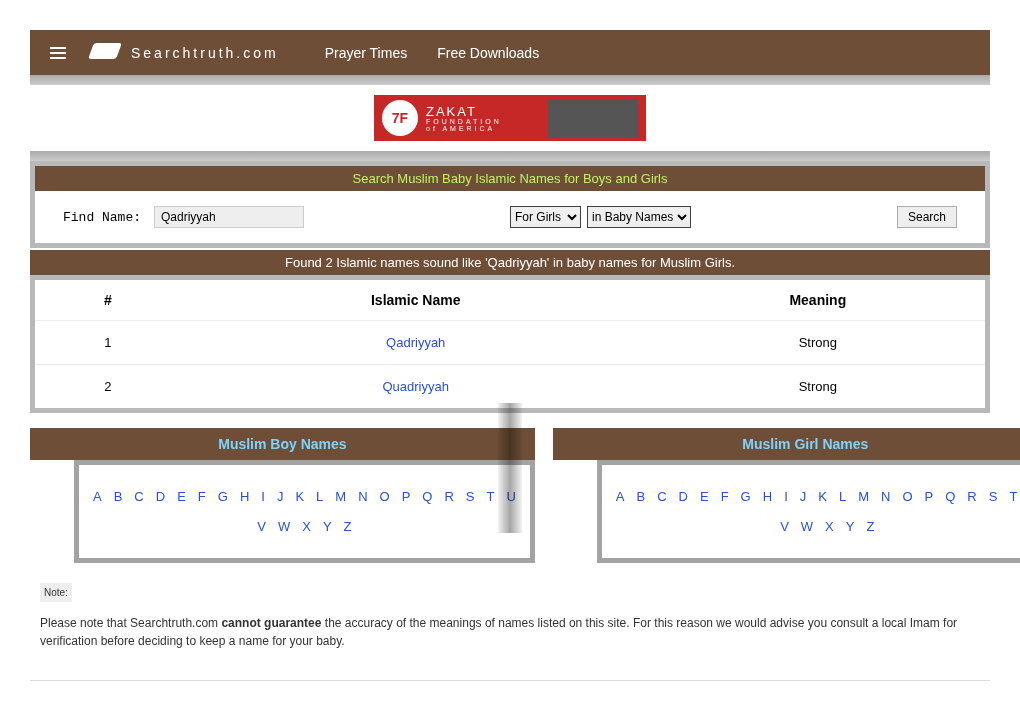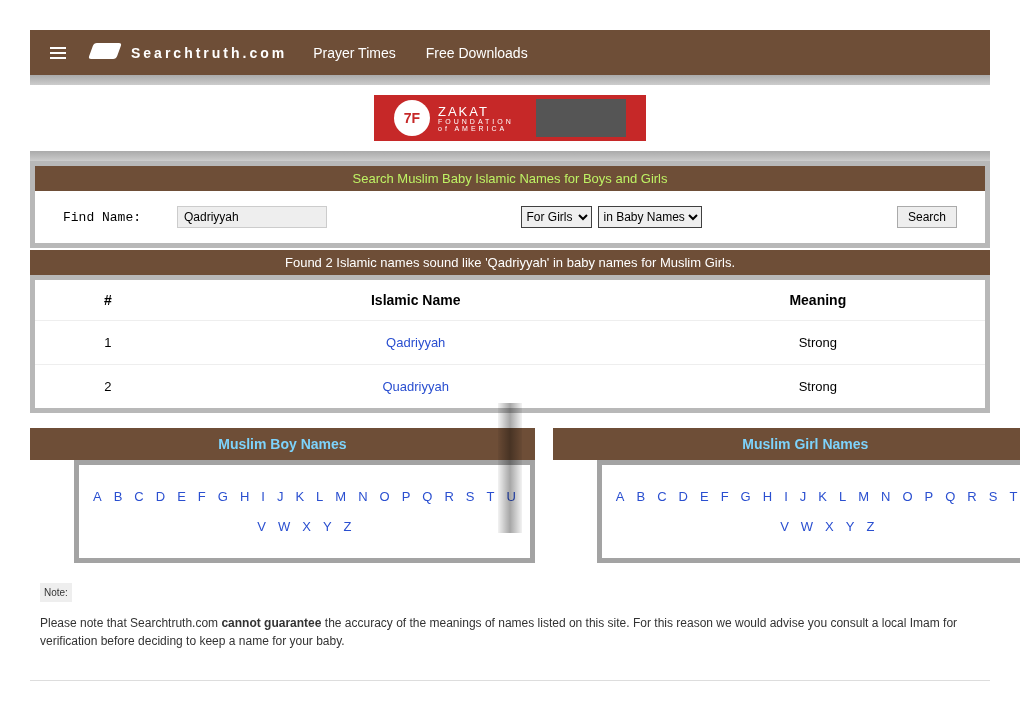--- a/index.html
+++ b/index.html
@@ -2,34 +2,34 @@
 <html><head>
 <meta charset="utf-8">
 <style>
 * { box-sizing: border-box; margin: 0; padding: 0; }
 body { font-family: Verdana, Geneva, sans-serif; background: #fff; width: 1020px; }
 .navbar { background: #6e4e37; height: 45px; display: flex; align-items: center; padding: 0 20px; margin: 30px 30px 0 30px; color: #fff; }
 .hamburger { display: inline-block; margin-right: 25px; cursor: pointer; }
 .hamburger span { display: block; width: 16px; height: 2px; background: #fff; margin: 3px 0; }
 .logo-icon { width: 30px; height: 20px; margin-right: 10px; position: relative; }
 .logo-icon::before { content: ""; position: absolute; width: 28px; height: 16px; background: #fff; transform: skewX(-20deg); border-radius: 3px; }
-.site-name { font-weight: bold; letter-spacing: 3px; font-size: 14px; margin-right: 26px; }
+.site-name { font-weight: normal; letter-spacing: 3px; font-size: 14px; margin-right: 46px; }
 .nav-link { color: #fff; font-size: 14px; margin-right: 30px; text-decoration: none; }
 .gray-bar { height: 10px; background: linear-gradient(#aaa, #ccc); margin: 0 30px; }
 .banner { display: flex; justify-content: center; margin: 10px 0; }
-.banner-box { width: 272px; height: 46px; background: #c62828; display: flex; align-items: center; padding: 20px; }
+.banner-box { width: 272px; height: 46px; background: #c62828; display: flex; align-items: center; padding: 8px; }
 .banner-circle { width: 36px; height: 36px; background: #fff; border-radius: 50%; display: flex; align-items: center; justify-content: center; font-weight: bold; color: #c62828; font-size: 14px; margin-right: 8px; }
 .banner-text { color: #ffffff; font-size: 13px; letter-spacing: 2px; line-height: 1; }
 .banner-text small { font-size: 7px; letter-spacing: 3px; display: block; }
 .banner-people { width: 90px; height: 38px; background: #555; margin-left: auto; }
 .content { margin: 0 30px; }
 .gray-border { border: 5px solid #b8b8b8; margin-bottom: 2px; }
 .search-header { background: #6e4e37; color: #bef264; font-weight: normal; text-align: center; padding: 5px; font-size: 13px; }
 .search-row { background: #fff; padding: 15px 28px; display: flex; align-items: center; }
-.search-row label { font-family: 'Courier New', monospace; font-size: 13px; margin-right: 36px; }
+.search-row label { font-family: 'Courier New', monospace; font-size: 13px; margin-right: 13px; }
 .search-row input[type=text] { width: 150px; height: 22px; border: 1px solid #ccc; background: #eee; padding: 0 6px; font-size: 12px; }
 .search-row .mid { flex: 1; display: flex; justify-content: center; gap: 6px; }
 .search-row select { height: 22px; font-size: 12px; border: 1px solid #404040; }
 .search-row .search-btn { border: 1px solid #aaa; background: #eee; padding: 3px 10px; font-size: 12px; cursor: pointer; }
 .results-bar { background: #6e4e37; color: #fff; text-align: center; padding: 5px; font-size: 13px; margin: 0 30px; }
 .results-table-cont { margin: 0 30px 15px 30px; border: 5px solid #b8b8b8; background: #fff; }
 table.results { width: 100%; border-collapse: collapse; }
 table.results th { padding: 12px; font-size: 14px; font-weight: bold; text-align: center; }
 table.results td { padding: 14px; text-align: center; font-size: 13px; border-top: 1px solid #eee; }
 table.results td.lnk { color: #2a4fd0; }

